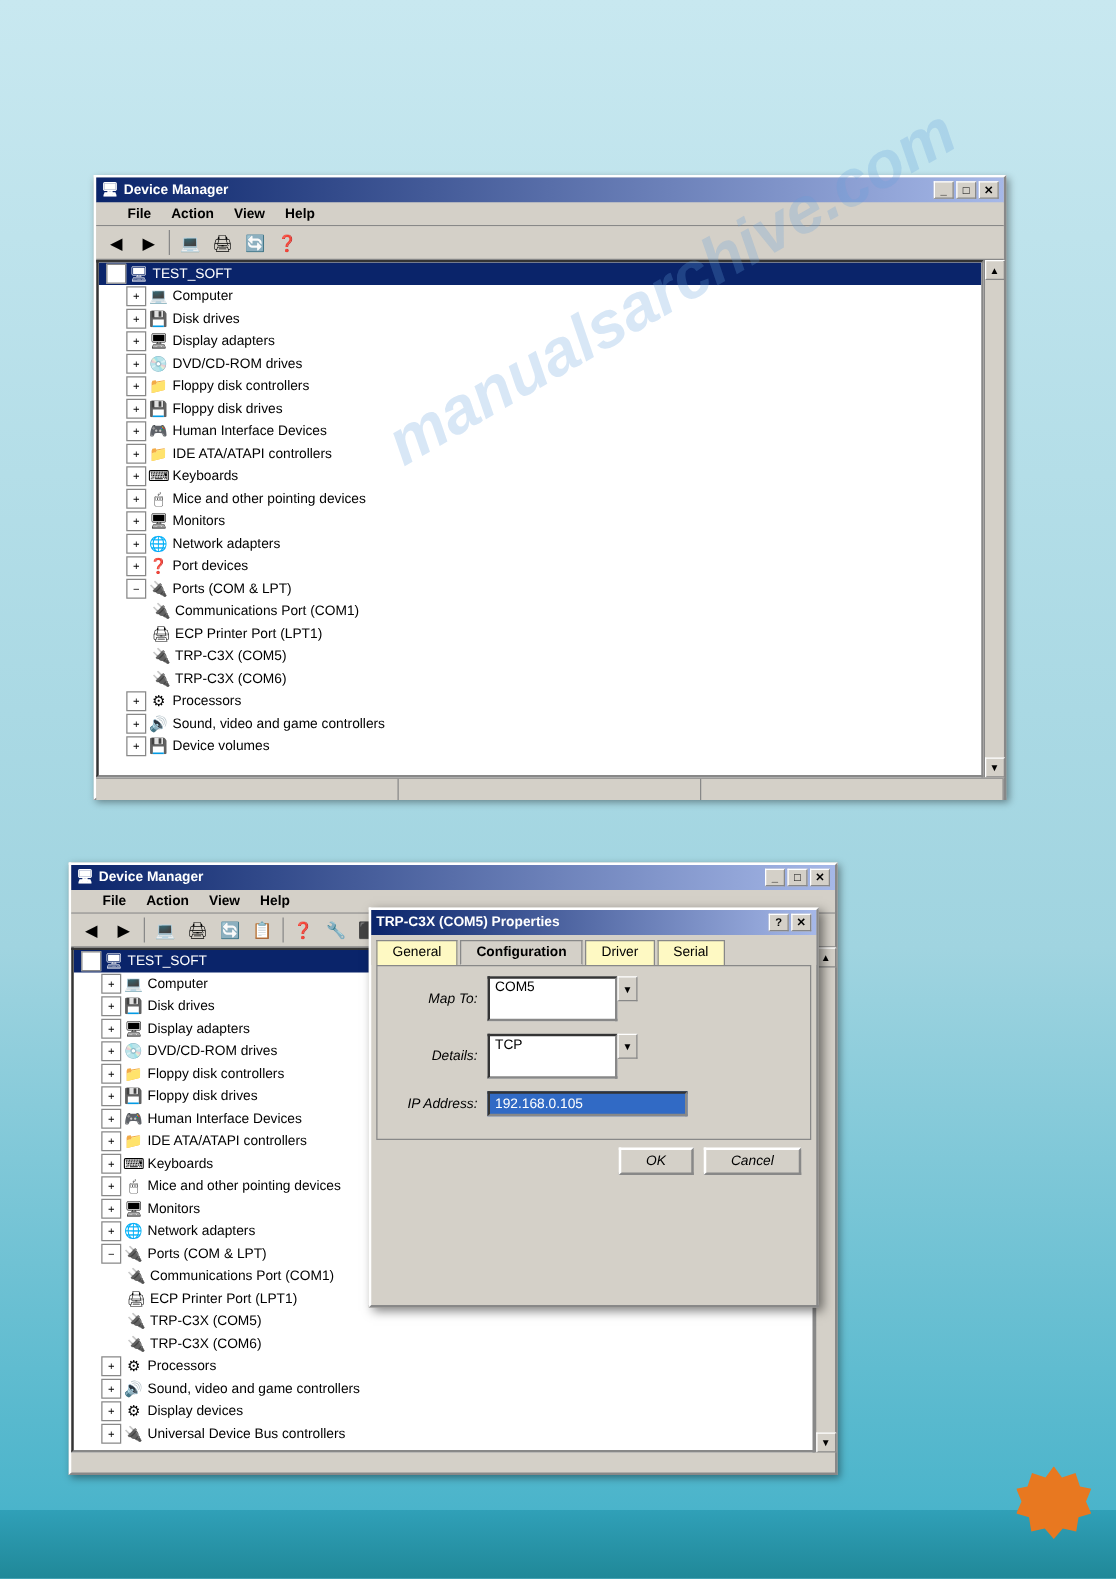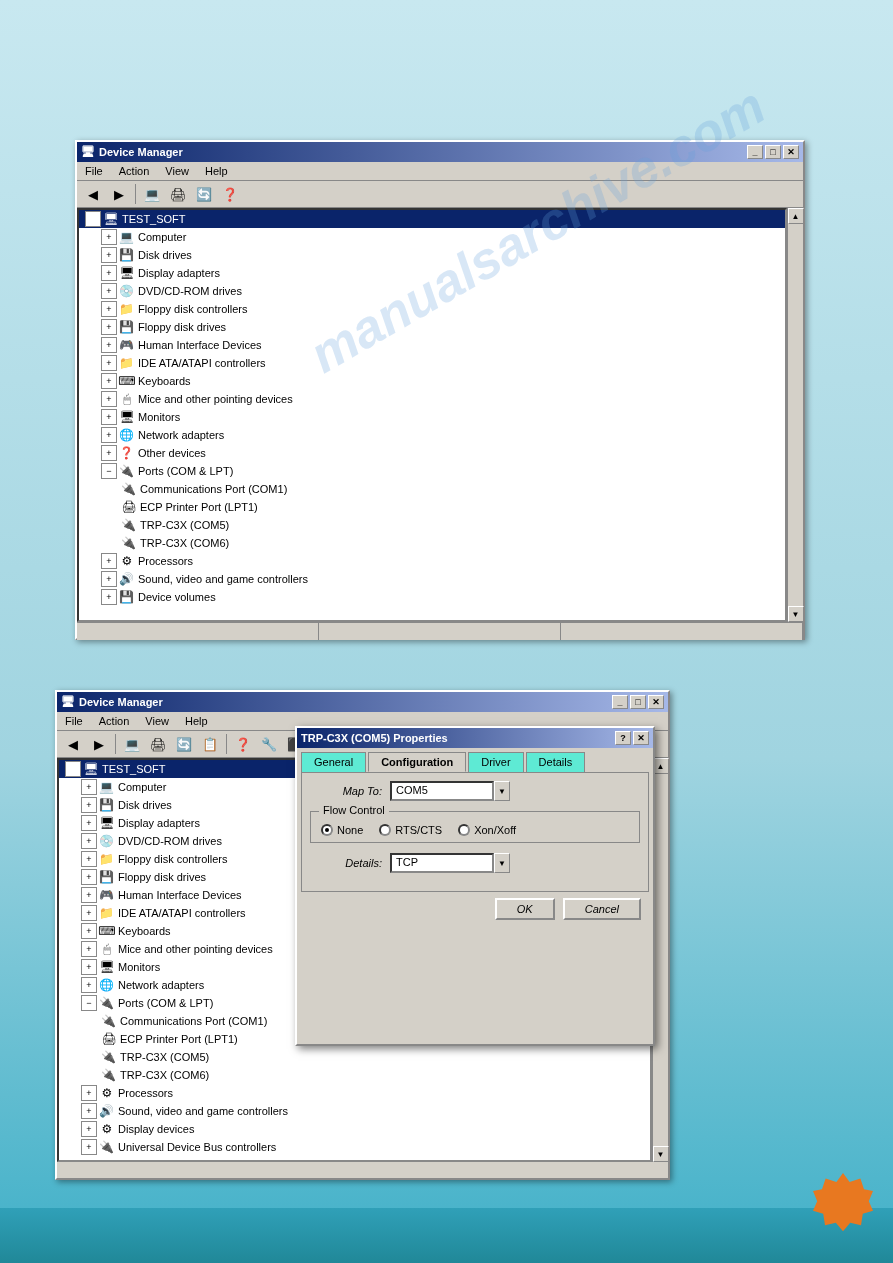--- a/index.html
+++ b/index.html
@@ -78,24 +78,25 @@
       display: flex;
       align-items: center;
       justify-content: center;
       cursor: pointer;
       color: #000;
     }
 
     
     .menu-bar {
       background: #d4d0c8;
-      padding: 2px 4px;
+      padding: 2px 21px;
       display: flex;
       gap: 8px;
       border-bottom: 1px solid #888;
+      font-weight: bold;
     }
 
     .menu-item {
       font-size: 11px;
       cursor: pointer;
       padding: 1px 4px;
     }
 
     
     .toolbar {
@@ -209,21 +210,21 @@
       display: flex;
       background: #d4d0c8;
       padding: 4px 4px 0 4px;
     }
 
     .dialog-tab {
       padding: 3px 12px;
       font-size: 11px;
       border: 1px solid #888;
       border-bottom: none;
-      background: #5eead4;
+      background: #fef9c3;
       cursor: pointer;
       margin-right: 2px;
     }
 
     .dialog-tab.active {
       background: #d4d0c8;
       border-bottom: 1px solid #d4d0c8;
       z-index: 1;
       font-weight: bold;
     }
@@ -257,21 +258,21 @@
 
     .combo-box {
       display: flex;
     }
 
     .combo-input {
       background: white;
       border: 2px inset #888;
       padding: 1px 4px;
       font-size: 11px;
-      height: 20px;
+      height: 36px;
       min-width: 104px;
     }
 
     .text-input {
       background: white;
       border: 2px inset #888;
       padding: 1px 4px;
       font-size: 11px;
       height: 20px;
       width: 160px;
@@ -520,21 +521,21 @@
         <span style="width:20px; display:inline-block;"></span>
         <span class="tree-expand">+</span>
         <span class="tree-icon">🌐</span>
         <span class="tree-label">Network adapters</span>
       </div>
 
       <div class="tree-item">
         <span style="width:20px; display:inline-block;"></span>
         <span class="tree-expand">+</span>
         <span class="tree-icon">❓</span>
-        <span class="tree-label">Other devices</span>
+        <span class="tree-label">Port devices</span>
       </div>
 
       <div class="tree-item">
         <span style="width:20px; display:inline-block;"></span>
         <span class="tree-expand">−</span>
         <span class="tree-icon">🔌</span>
         <span class="tree-label">Ports (COM &amp; LPT)</span>
       </div>
 
       <div class="tree-item">
@@ -783,59 +784,46 @@
     <div style="display:flex; gap:2px;">
       <div class="title-btn">?</div>
       <div class="title-btn">✕</div>
     </div>
   </div>
 
   <div class="dialog-tabs">
     <div class="dialog-tab">General</div>
     <div class="dialog-tab active">Configuration</div>
     <div class="dialog-tab">Driver</div>
-    <div class="dialog-tab">Details</div>
+    <div class="dialog-tab">Serial</div>
   </div>
 
   <div style="border: 1px solid #888; margin: 0 4px; background: #d4d0c8; padding: 8px;">
 
     <div class="form-row">
       <div class="form-label">Map To:</div>
       <div class="combo-box">
         <div class="combo-input">COM5</div>
         <div class="dropdown-arrow">▼</div>
       </div>
     </div>
 
-    <div class="groupbox">
-      <div class="groupbox-legend">Flow Control</div>
-      <div class="radio-group">
-        <div class="radio-item">
-          <div class="radio-dot selected"></div>
-          <span>None</span>
-        </div>
-        <div class="radio-item">
-          <div class="radio-dot"></div>
-          <span>RTS/CTS</span>
-        </div>
-        <div class="radio-item">
-          <div class="radio-dot"></div>
-          <span>Xon/Xoff</span>
-        </div>
-      </div>
-    </div>
 
     <div class="form-row">
       <div class="form-label">Details:</div>
       <div class="combo-box">
         <div class="combo-input">TCP</div>
         <div class="dropdown-arrow">▼</div>
       </div>
     </div>
 
+    <div class="form-row">
+      <div class="form-label">IP Address:</div>
+      <input type="text" class="text-input highlighted" value="192.168.0.105" style="">
+    </div>
 
   </div>
 
   <div class="dialog-footer">
     <button class="dialog-btn">OK</button>
     <button class="dialog-btn">Cancel</button>
   </div>
 </div>
 
 <div style="position:absolute; bottom:0; left:0; right:0; height:55px; background:linear-gradient(180deg, #30a0b8 0%, #208898 100%);"></div>

